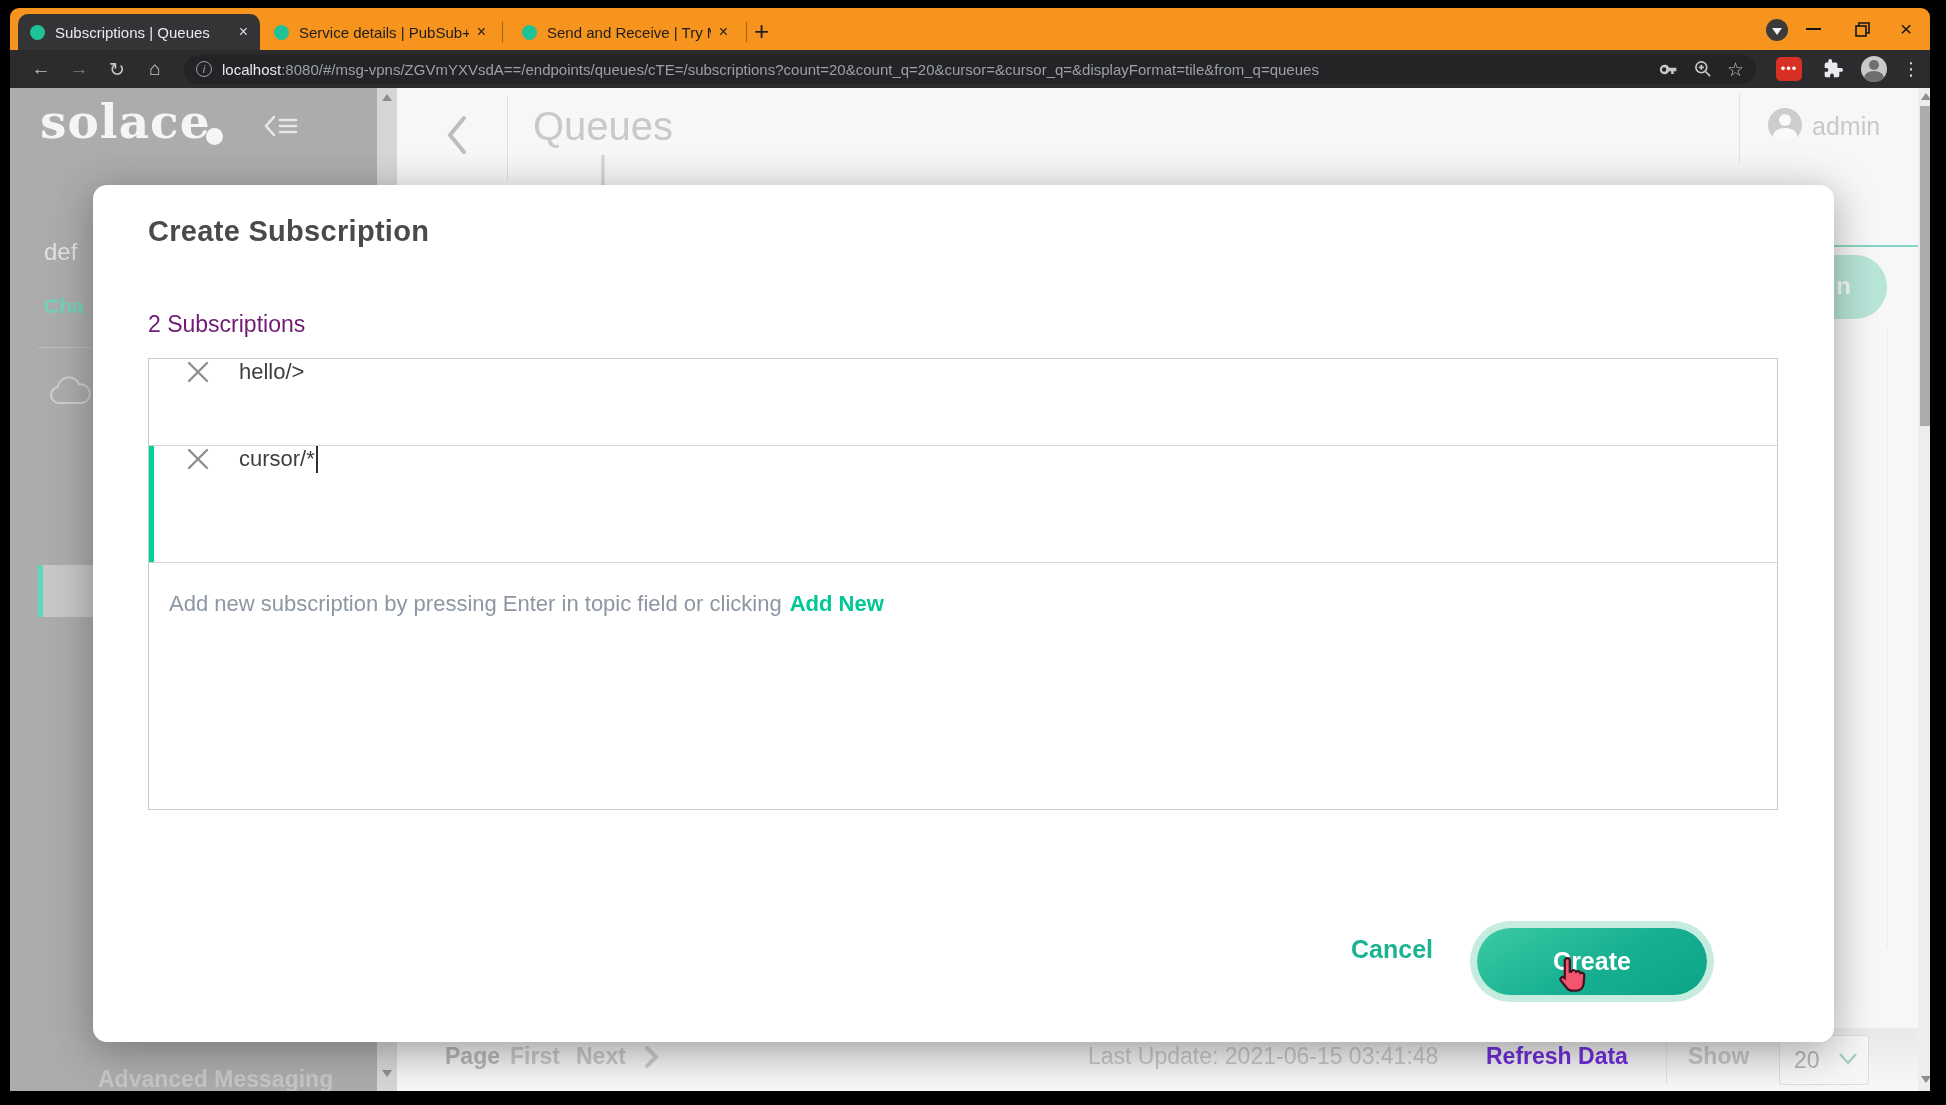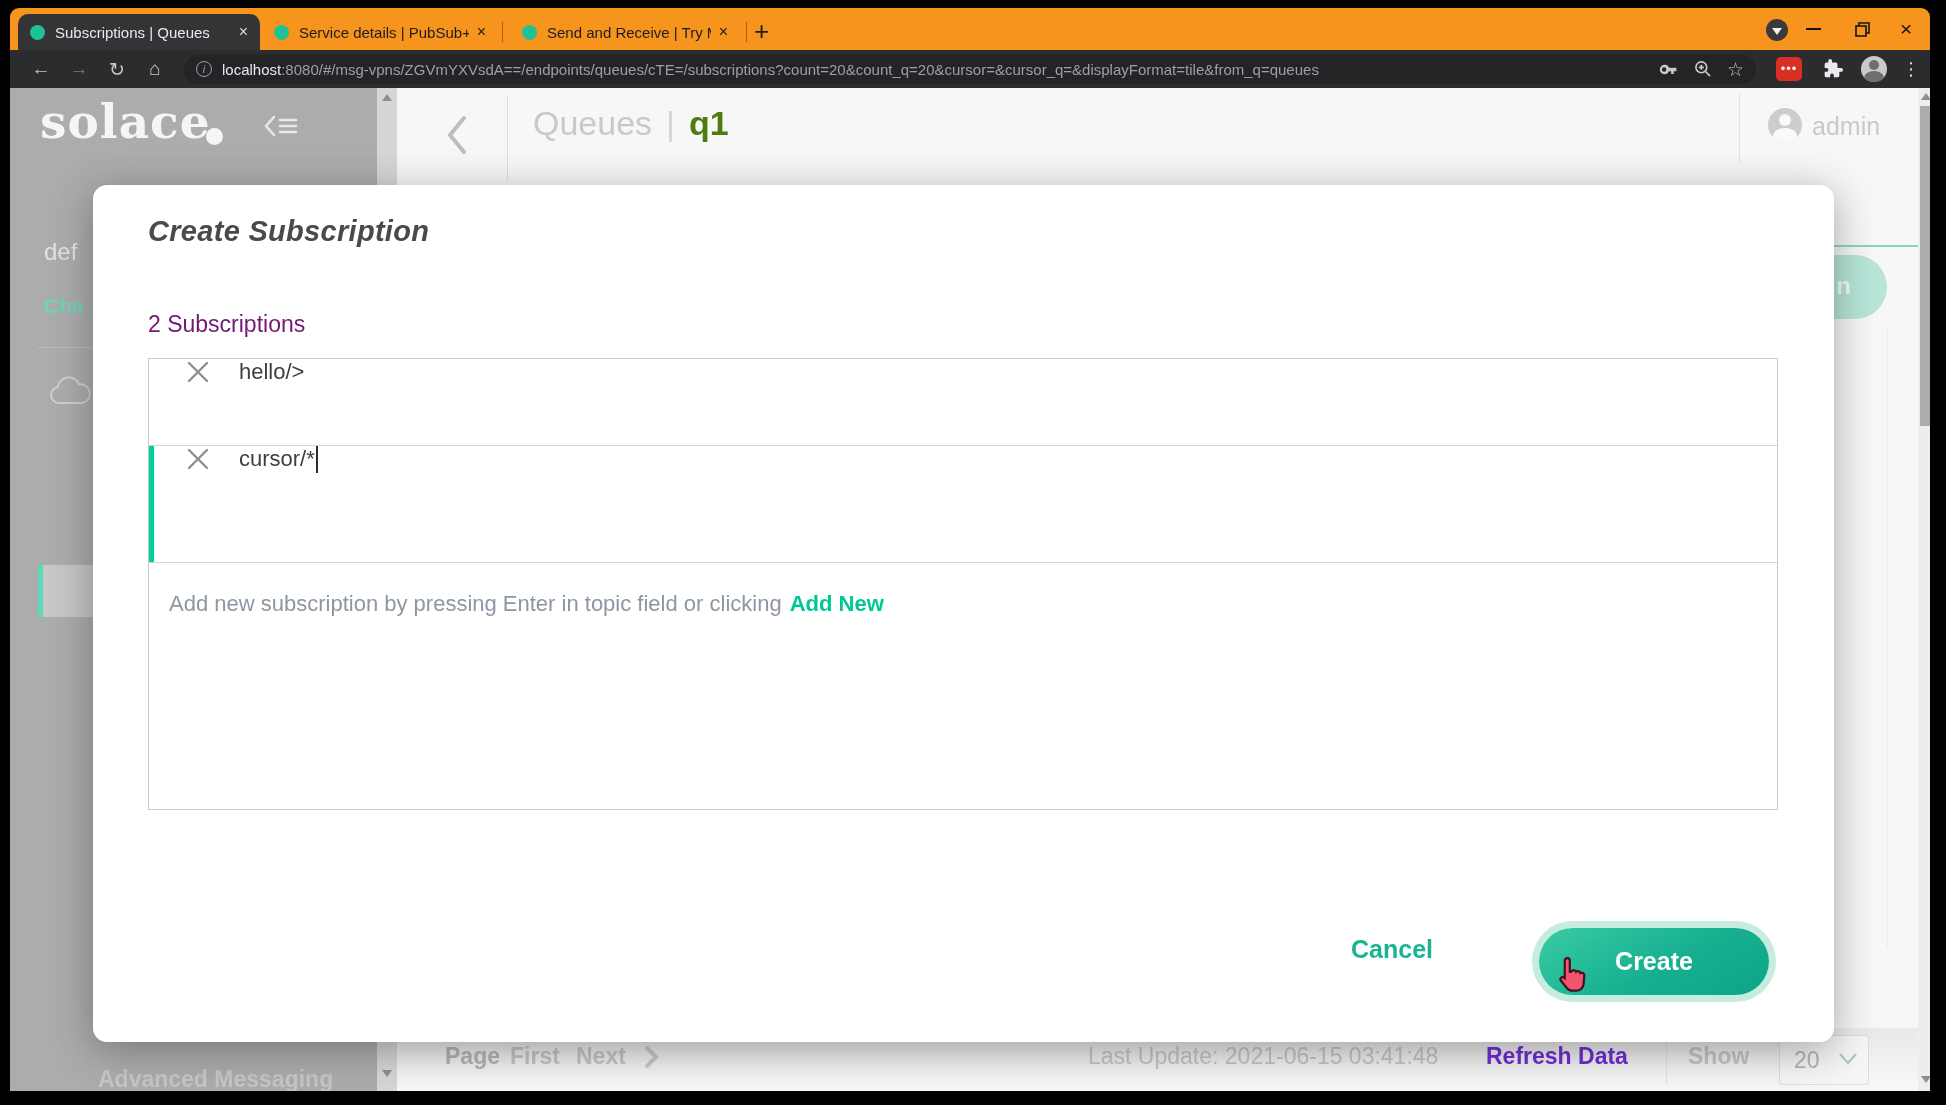--- a/index.html
+++ b/index.html
@@ -56,21 +56,21 @@
   .sbselected{position:absolute;left:28px;top:477px;width:339px;height:52px;background:#C7C7C7;}
   .sbselected .bar{position:absolute;left:0;top:0;width:5px;height:100%;background:#5ED9B9;}
   .advmsg{position:absolute;left:88px;top:978px;font-size:23px;font-weight:600;color:#C6C6C6;white-space:nowrap;}
   .sbscroll{position:absolute;left:367px;top:0;width:20px;height:100%;background:#D6D6D6;}
   .tri-up{width:0;height:0;border-left:5px solid transparent;border-right:5px solid transparent;border-bottom:7px solid #8E8E8E;position:absolute;left:5px;}
   .tri-dn{width:0;height:0;border-left:5px solid transparent;border-right:5px solid transparent;border-top:7px solid #8E8E8E;position:absolute;left:5px;}
 
   .hdr-teal-line{position:absolute;left:387px;top:157px;width:1521px;height:2px;background:#82D8C4;}
   .backchev{position:absolute;left:432px;top:24px;}
   .hdr-vline{position:absolute;left:497px;top:8px;width:1px;height:84px;background:#DDDDDD;}
-  .breadcrumb{position:absolute;left:523px;top:16px;display:flex;align-items:center;font-size:34px;font-weight:500;}
+  .breadcrumb{position:absolute;left:523px;top:16px;display:flex;align-items:center;font-size:40px;font-weight:500;flex-direction:column;}
   .bc-sec{color:#C9C9C9;}
   .bc-div{color:#D5D5D5;margin:0 14px;font-weight:400;}
   .bc-item{color:#4d7c0f;font-weight:bold;}
   .user-vline{position:absolute;left:1729px;top:6px;width:1px;height:70px;background:#E2E2E2;}
   .useravatar{position:absolute;left:1758px;top:20px;width:34px;height:34px;border-radius:50%;background:#CDCDCD;overflow:hidden;}
   .useravatar:before{content:"";position:absolute;left:11px;top:6px;width:12px;height:12px;border-radius:50%;background:#FAFAFA;}
   .useravatar:after{content:"";position:absolute;left:5px;top:20px;width:24px;height:16px;border-radius:50% 50% 0 0;background:#FAFAFA;}
   .username{position:absolute;left:1802px;top:24px;font-size:25px;color:#C9C9C9;}
   .dimpill{position:absolute;left:1677px;top:167px;width:200px;height:64px;border-radius:32px;background:#B7E5D8;color:#F7FCFA;font-size:24px;font-weight:600;text-align:right;padding:17px 36px 0 0;}
   .cardedge{position:absolute;left:1877px;top:240px;width:1px;height:620px;background:#ECECEC;}
@@ -87,34 +87,34 @@
   .f-show{left:1678px;color:#C4C4C4;font-weight:700;}
   .f-select{position:absolute;left:1769px;top:947px;width:90px;height:50px;border:1px solid #DCDCDC;border-radius:3px;background:#F6F6F6;}
   .f-select .val{position:absolute;left:14px;top:11px;font-size:23px;color:#B3B3B3;}
   .f-select .chev{position:absolute;right:10px;top:16px;}
 
   .pgscroll{position:absolute;left:1908px;top:0;width:16px;height:100%;background:#EDEDED;}
   .pgscroll .thumb{position:absolute;left:2px;top:18px;width:12px;height:320px;background:#ACACAC;}
 
   
   .modal{position:absolute;left:83px;top:97px;width:1741px;height:857px;background:#FFFFFF;border-radius:14px;box-shadow:0 8px 40px rgba(40,40,40,.40);}
-  .m-title{position:absolute;left:55px;top:30px;font-size:29px;font-weight:700;color:#4A4A4A;letter-spacing:.3px;font-style:italic;}
+  .m-title{position:absolute;left:55px;top:30px;font-size:29px;font-weight:700;color:#4A4A4A;letter-spacing:.3px;}
   .m-count{position:absolute;left:55px;top:126px;font-size:23px;color:#701a75;}
   .m-box{position:absolute;left:55px;top:173px;width:1630px;height:452px;border:1px solid #C9C9C9;background:#fff;}
   .m-row{position:relative;display:flex;align-items:flex-start;border-bottom:1px solid #D4D4D4;}
   .m-row1{height:87px;}
   .m-row2{height:117px;}
   .m-row .xic{margin-left:36px;flex:0 0 auto;display:flex;}
   .m-row .topic{margin-left:28px;font-size:22px;color:#3E3E3E;}
   .focusbar{position:absolute;left:0;top:0;width:5px;height:100%;background:#00D19D;}
   .caret{display:inline-block;width:2px;height:27px;background:#2F2F2F;vertical-align:middle;margin-left:1px;}
   .m-help{padding:28px 0 0 20px;font-size:22px;color:#8C97A3;}
   .m-addnew{color:#00C796;font-weight:600;margin-left:8px;}
   .m-cancel{position:absolute;left:1258px;top:750px;font-size:25px;font-weight:600;color:#1CB391;}
-  .m-create{position:absolute;left:1446px;top:743px;width:230px;height:67px;border-radius:34px;background:linear-gradient(150deg,#3ACBA3 0%,#16B091 55%,#0CA488 100%);box-shadow:0 0 0 7px #C6EBDF;color:#FFFFFF;font-size:25px;font-weight:600;display:flex;align-items:center;justify-content:center;border:none;}
+  .m-create{position:absolute;left:1384px;top:743px;width:230px;height:67px;border-radius:34px;background:linear-gradient(150deg,#3ACBA3 0%,#16B091 55%,#0CA488 100%);box-shadow:0 0 0 7px #C6EBDF;color:#FFFFFF;font-size:25px;font-weight:600;display:flex;align-items:center;justify-content:center;border:none;}
   .cursorhand{position:absolute;left:1460px;top:770px;z-index:5;}
 </style>
 </head>
 <body>
 
 <div class="stage">
   <div class="window">
 
     <div class="tabstrip">
       <div class="tab active">

